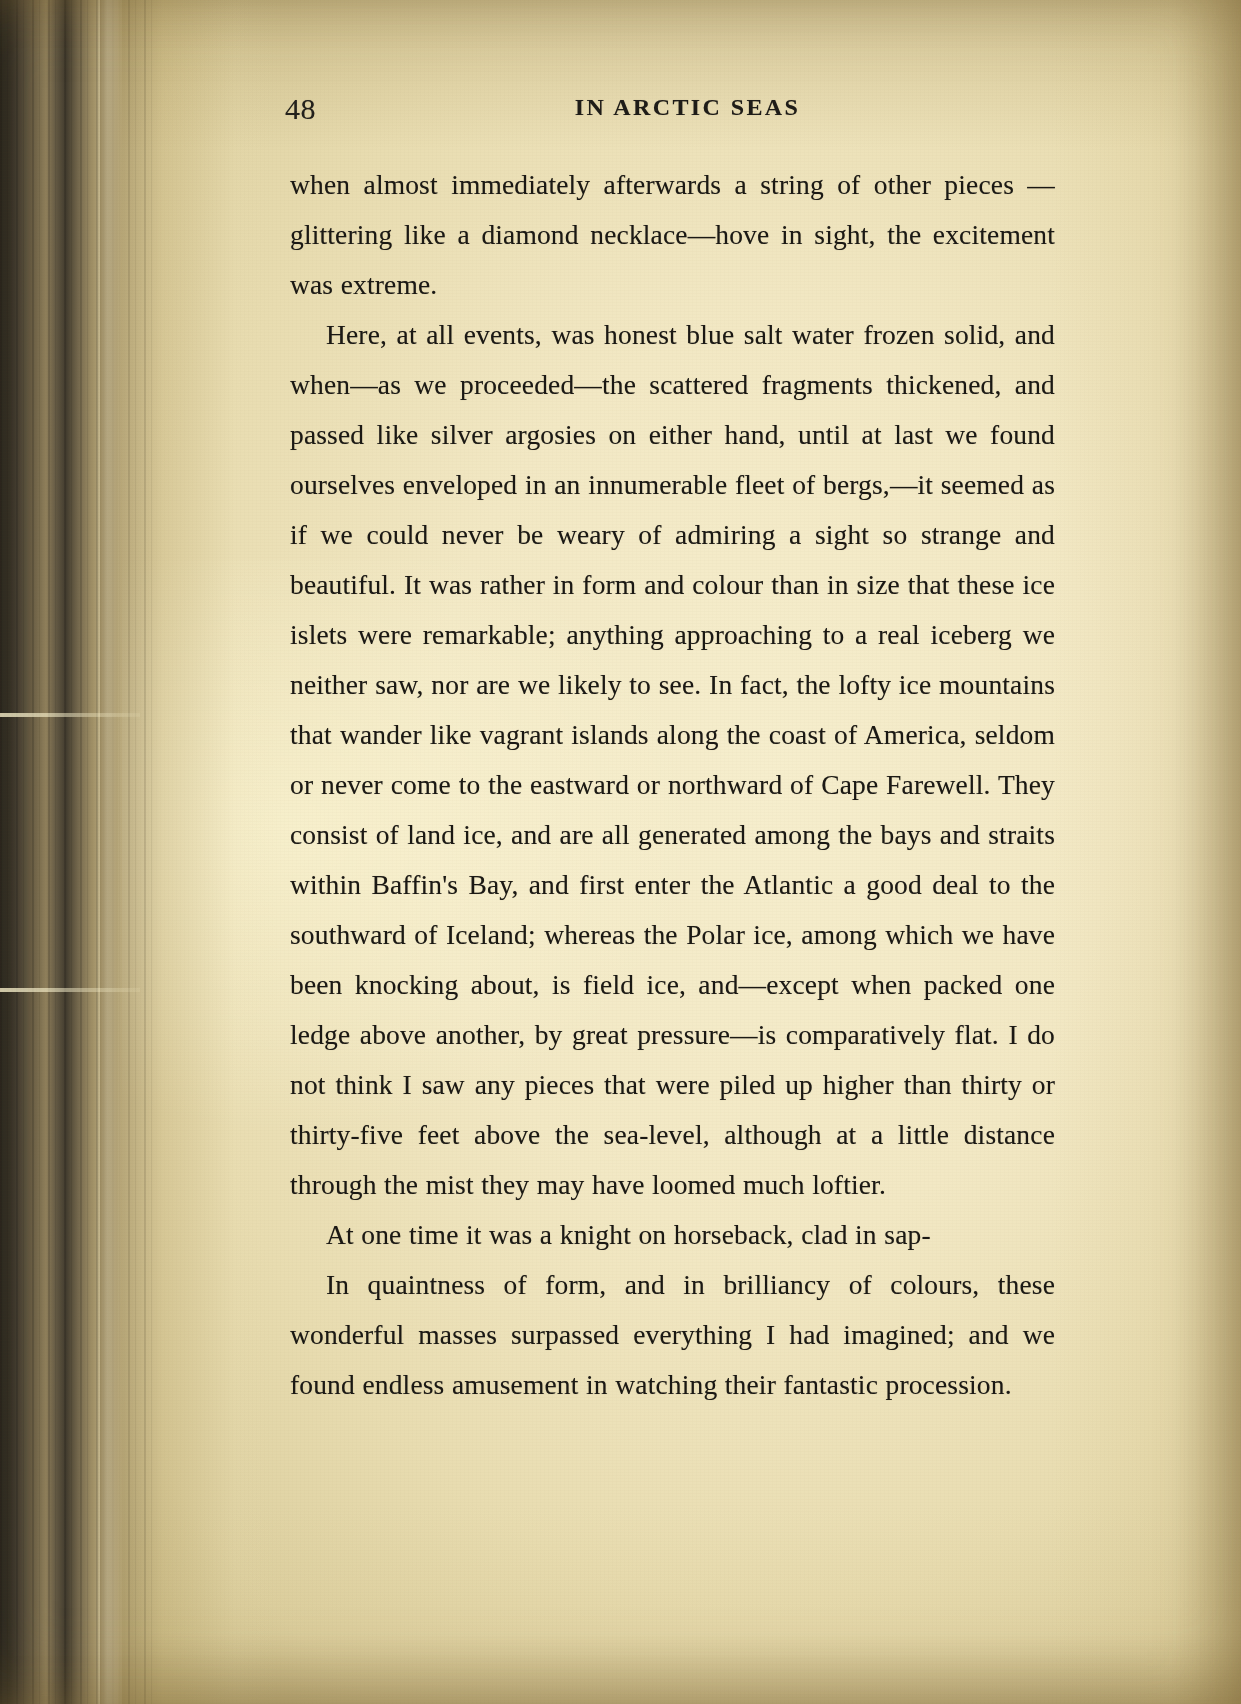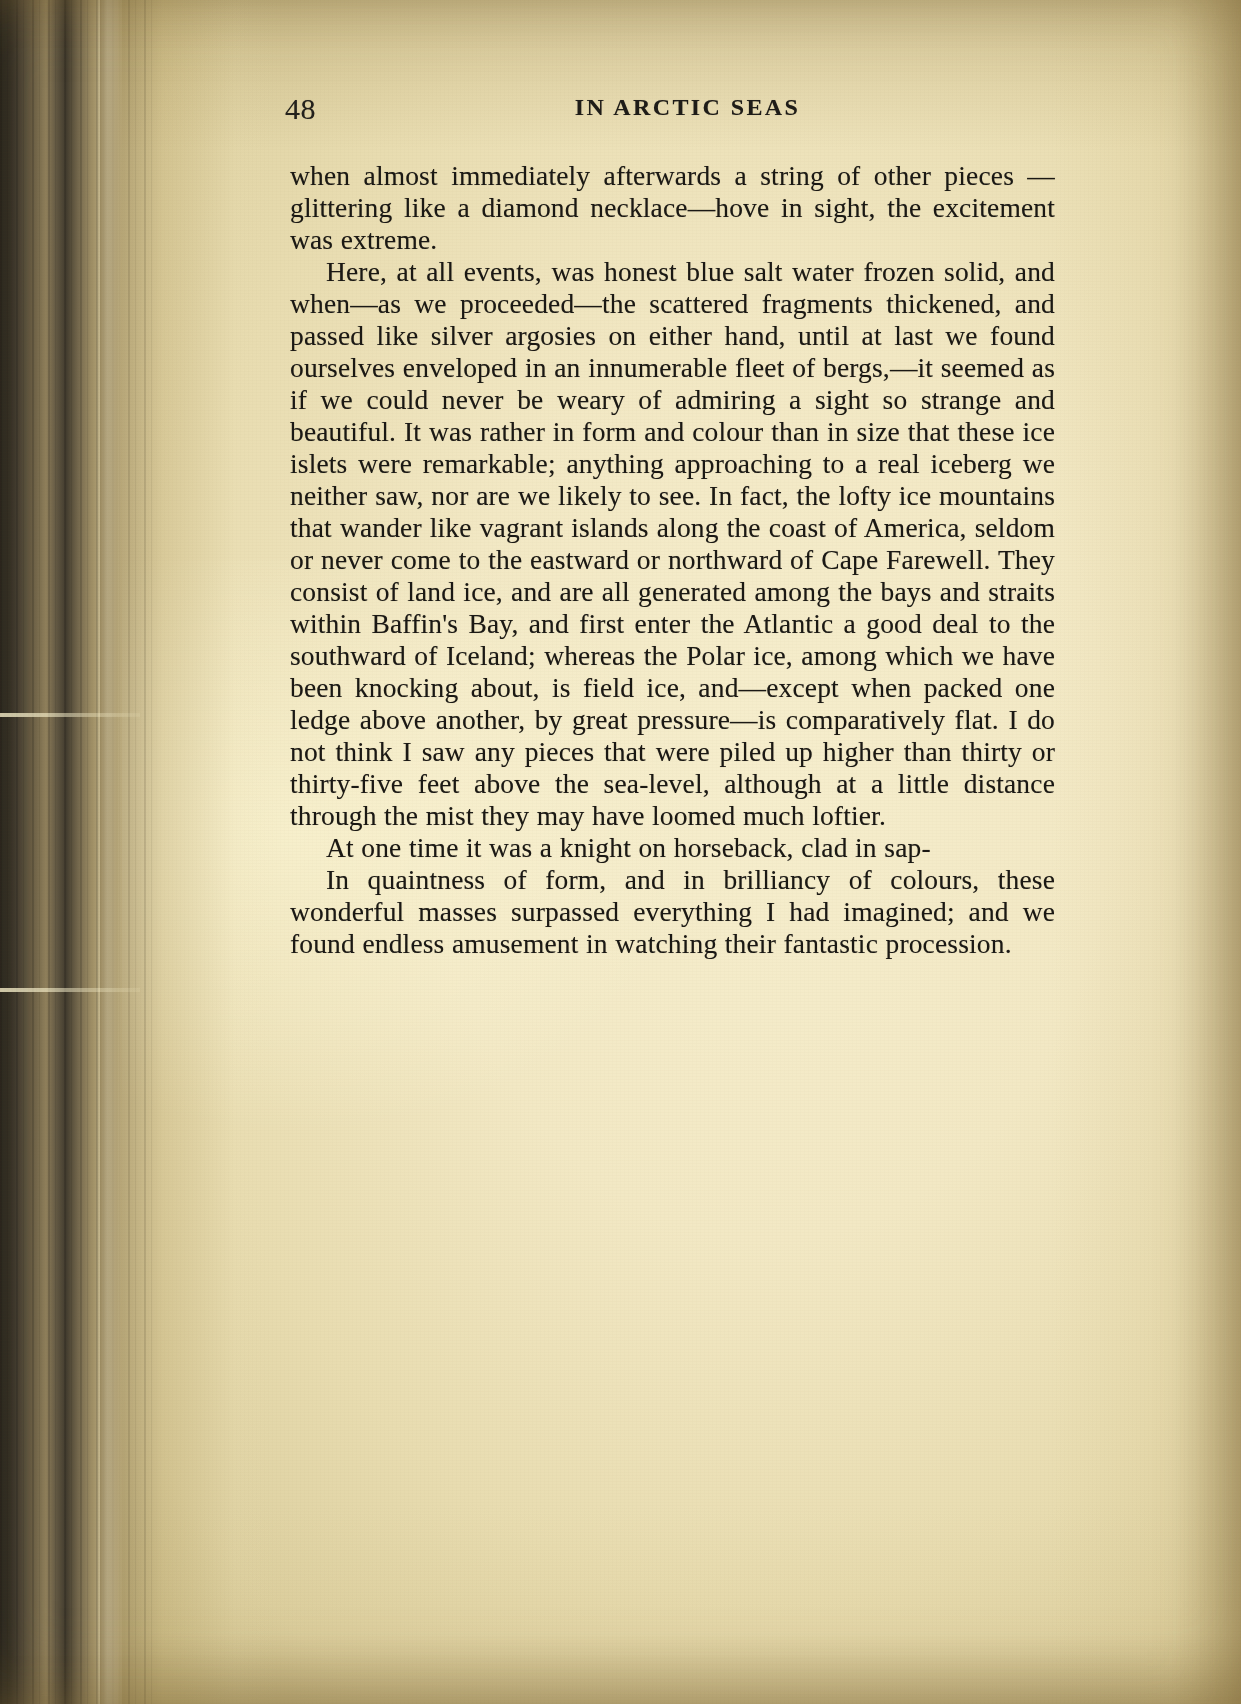--- a/index.html
+++ b/index.html
@@ -119,21 +119,21 @@
     font-size: 24px;
     letter-spacing: 2.4px;
     font-weight: bold;
     color: #1e1c18;
     padding-left: 30px;
     font-family: Liberation Serif, serif;
   }
   p.body {
     margin: 0 0 0 0;
     font-size: 27.5px;
-    line-height: 32px;
+    line-height: 50px;
     text-align: justify;
     text-justify: inter-word;
     color: #1a1814;
     letter-spacing: 0.15px;
     word-spacing: 0.5px;
   }
   p.body.indent {
     text-indent: 36px;
   }
   p.body.last {

